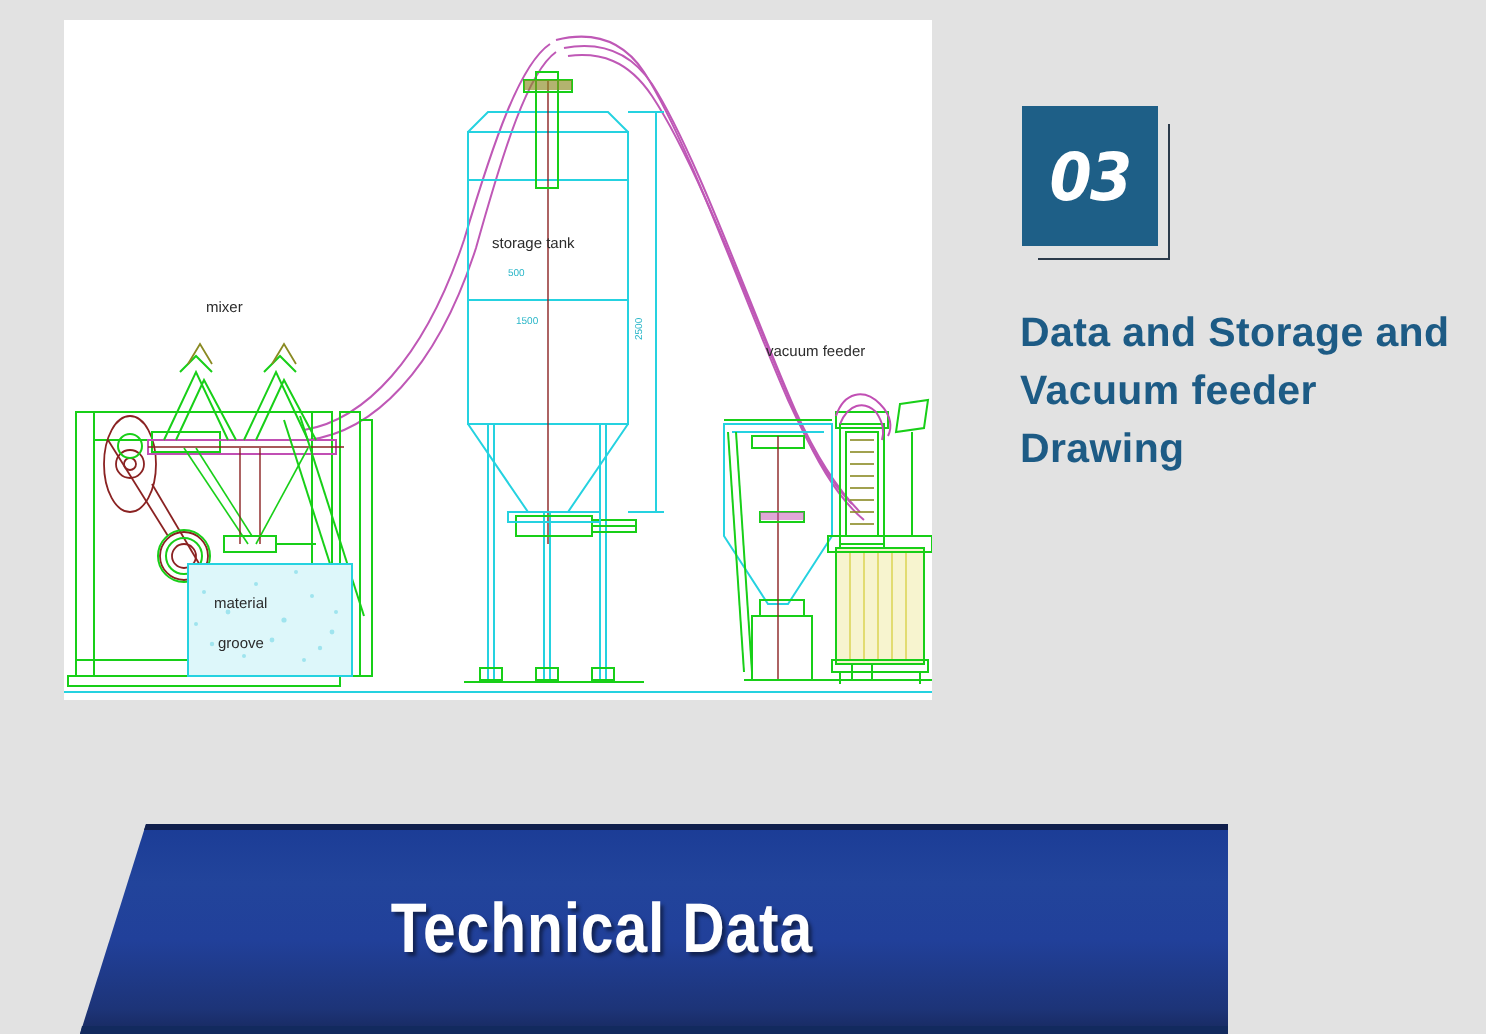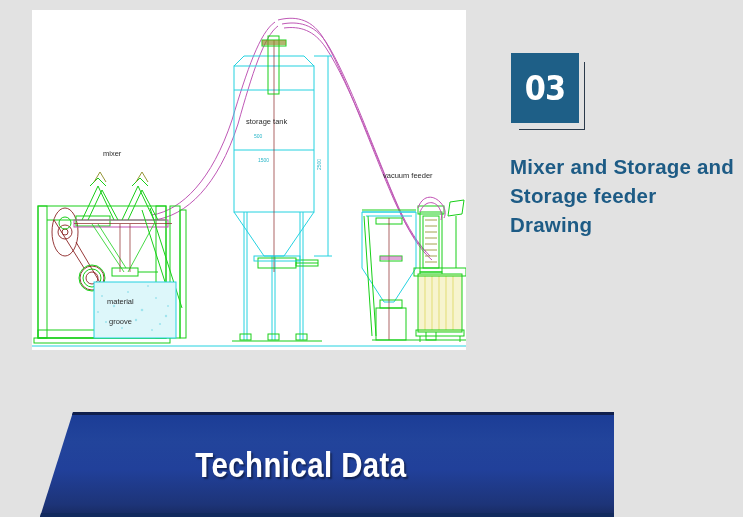--- a/index.html
+++ b/index.html
@@ -25,20 +25,21 @@
     font-family:"Liberation Sans", sans-serif;
     font-size:5px;fill:#29b6c8;
   }
   
   #section-badge{
     position:absolute;left:511px;top:53px;width:68px;height:70px;
     background:#1e5f87;
     box-shadow:6px 7px 0 -1px #e2e2e2, 7px 8px 0 -1px #2b3a4a;
     display:flex;align-items:center;justify-content:center;
     z-index:3;
+    font-style:italic;
   }
   #section-badge-number{
     color:#ffffff;font-size:33px;font-weight:bold;
     font-family:"DejaVu Sans", sans-serif;
     letter-spacing:-1px;line-height:1;
     transform:scaleX(.92);
   }
   #section-heading{
     position:absolute;left:510px;top:152px;width:225px;
     color:#1d5b85;font-size:20.5px;font-weight:bold;
@@ -303,20 +304,20 @@
     </g>
 
     <line x1="0" y1="336" x2="434" y2="336" stroke="#25d2e0" stroke-width="1"></line>
   </svg>
 </div>
 
 <div id="section-badge">
   <span id="section-badge-number">03</span>
 </div>
 
-<div id="section-heading">Mixer and Storage and Storage feeder Drawing</div>
+<div id="section-heading">Data and Storage and Vacuum feeder Drawing</div>
 
 <div id="bottom-banner">
   <div id="banner-shape"></div>
   <div id="banner-topline"></div>
   <div id="banner-bottomline"></div>
   <div id="banner-title">Technical Data</div>
 </div>
 
 </body></html>

